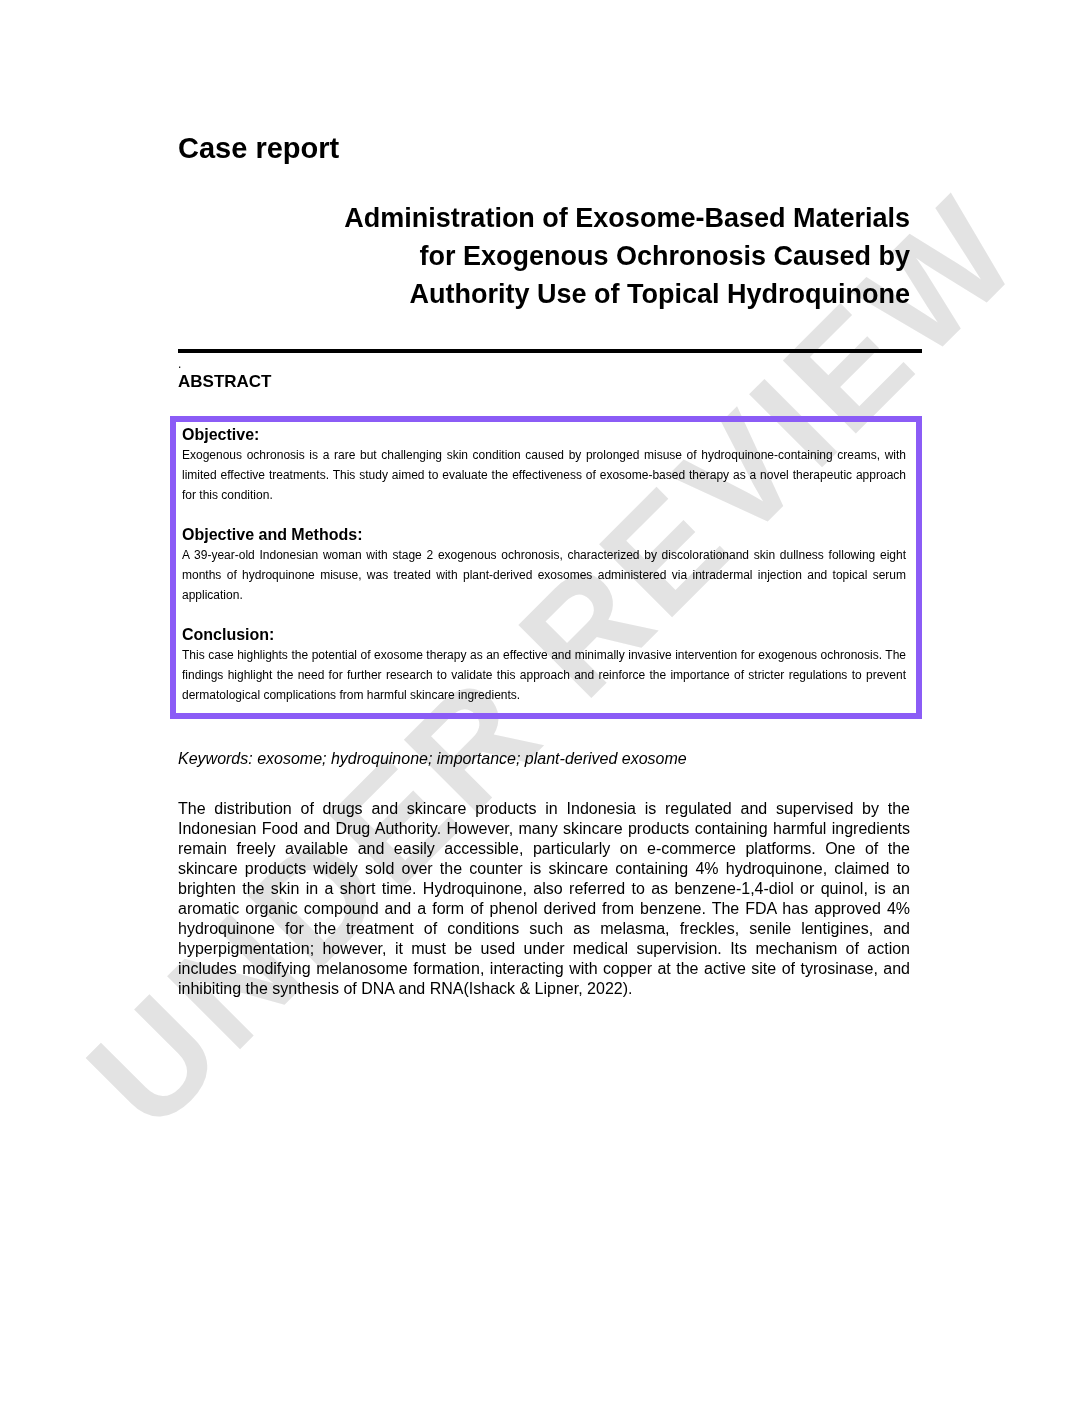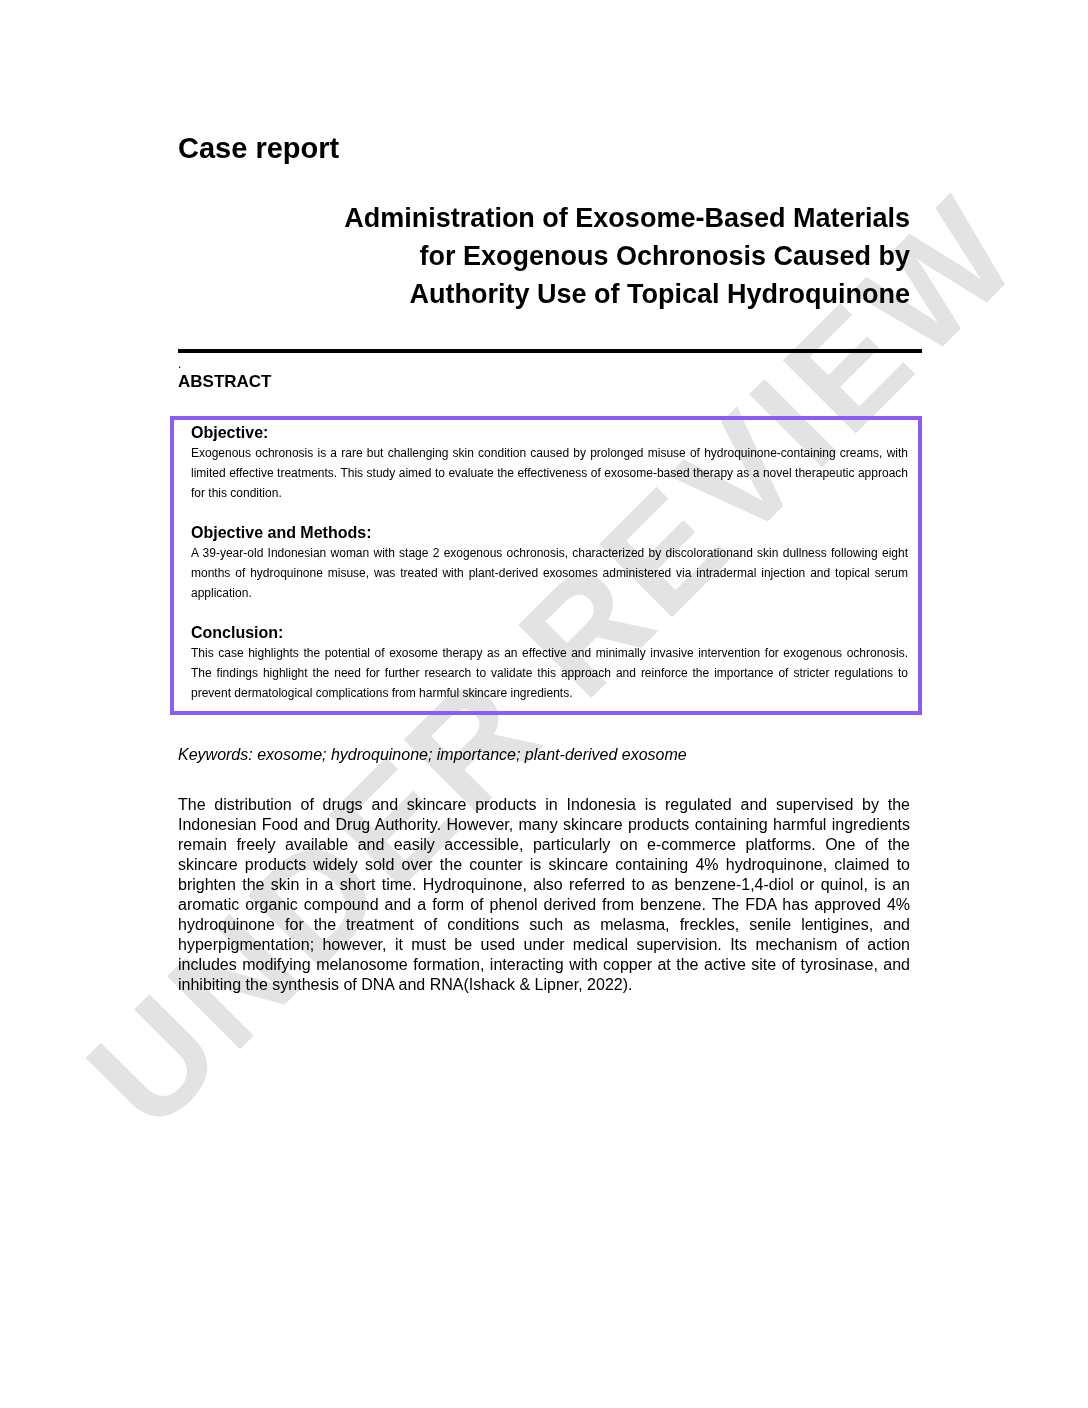--- a/index.html
+++ b/index.html
@@ -62,23 +62,23 @@
     font-size: 12px;
     line-height: 13px;
     margin-top: 5px;
   }
   .abstract-heading {
     font-size: 17px;
     font-weight: bold;
     margin: 1px 0 24px 0;
   }
   .abstract-box {
-    border: 4px solid #8b5cf6;
+    border: 6px solid #8b5cf6;
     margin: 0 -12px 0 -8px;
-    padding: 3px 10px 8px 17px;
+    padding: 3px 10px 8px 6px;
   }
   .abs-label {
     font-size: 16px;
     font-weight: bold;
     line-height: 20px;
   }
   .abs-text {
     font-size: 12px;
     line-height: 20px;
     text-align: justify;

